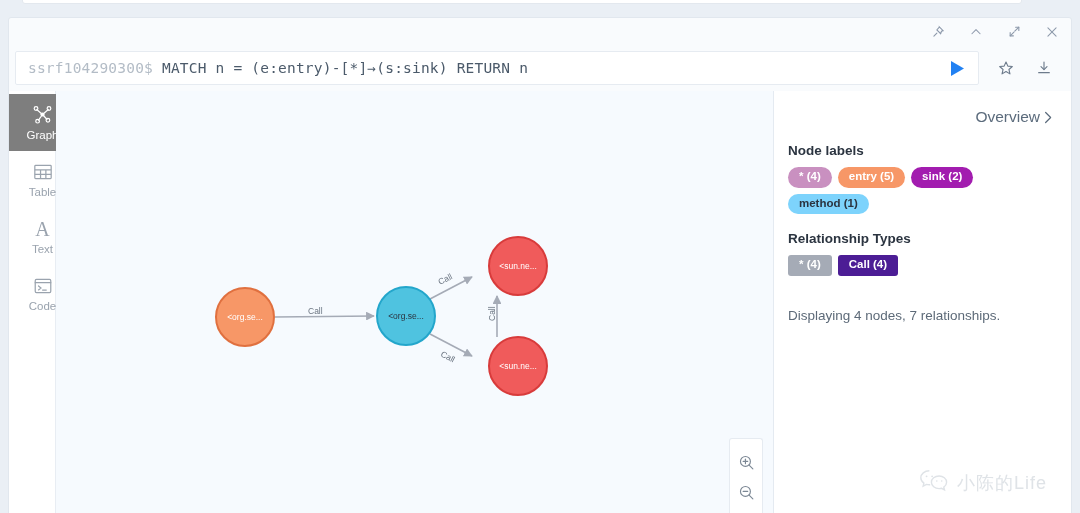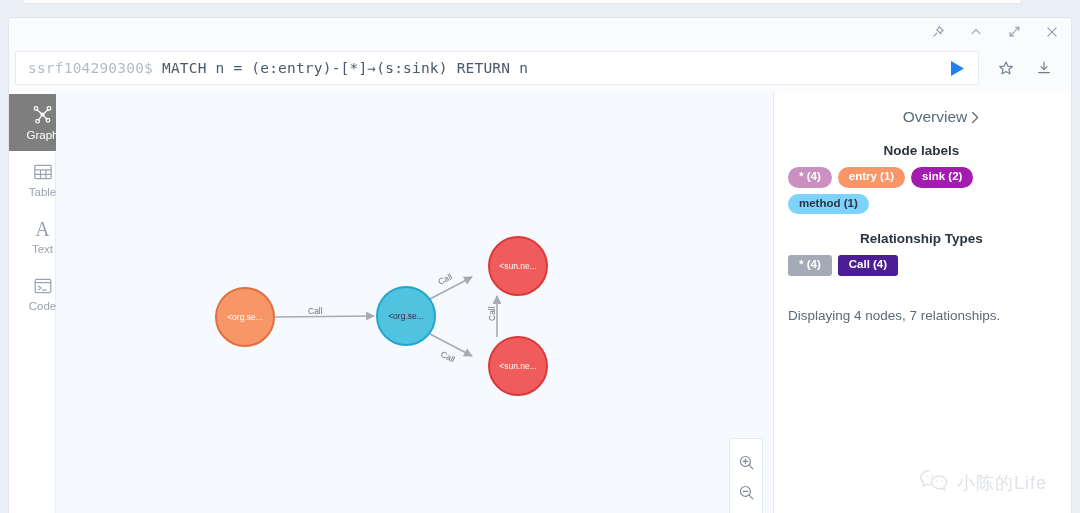--- a/index.html
+++ b/index.html
@@ -106,24 +106,24 @@
     display: flex; flex-direction: column; align-items: center;
     padding: 8px 0 10px;
   }
   .zoom-btn { width: 26px; height: 30px; display:flex; align-items:center; justify-content:center; color:#7b8794; cursor:pointer; }
 
   
   .panel {
     width: 297px; background: #ffffff; flex-shrink: 0;
     padding: 17px 16px 0 14px; position: relative;
   }
-  .panel-head { display: flex; align-items: center; justify-content: center; margin-left: 42px; }
+  .panel-head { display: flex; align-items: center; justify-content: flex-end; margin-left: 42px; }
   .panel-title { font-size: 15.5px; color: #5b6b7c; }
   .chev { color: #5b6b7c; cursor: pointer; display: flex; }
-  .sec-title { font-size: 13.5px; font-weight: bold; color: #2b3440; margin-top: 17px; margin-bottom: 9px; text-align: center; }
+  .sec-title { font-size: 13.5px; font-weight: bold; color: #2b3440; margin-top: 17px; margin-bottom: 9px; }
   .pill-row { display: flex; flex-wrap: wrap; gap: 6px; }
   .pill {
     font-size: 11.5px; font-weight: bold; color: #ffffff;
     border-radius: 11px; padding: 4px 11px 5px; line-height: 1;
     cursor: pointer; white-space: nowrap;
   }
   .pill.rect { border-radius: 3px; }
   .displaying { margin-top: 32px; font-size: 13.5px; color: #5d6a78; }
 
   
@@ -315,21 +315,21 @@
           <div class="chev">
             <svg width="15" height="15" viewBox="0 0 24 24" fill="none" stroke="currentColor" stroke-width="1.9" stroke-linecap="round" stroke-linejoin="round">
               <polyline points="9,4 17,12 9,20"></polyline>
             </svg>
           </div>
         </div>
 
         <div class="sec-title">Node labels</div>
         <div class="pill-row">
           <span class="pill" style="background:#C990C0;color:#ffffff">* (4)</span>
-          <span class="pill" style="background:#F79767;color:#ffffff">entry (1)</span>
+          <span class="pill" style="background:#F79767;color:#ffffff">entry (5)</span>
           <span class="pill" style="background:#a21caf;color:#ffffff">sink (2)</span>
           <span class="pill" style="background:#7dd3fc;color:#2b3440">method (1)</span>
         </div>
 
         <div class="sec-title">Relationship Types</div>
         <div class="pill-row">
           <span class="pill rect" style="background:#A5ABB6;color:#ffffff">* (4)</span>
           <span class="pill rect" style="background:#4c1d95;color:#ffffff">Call (4)</span>
         </div>
 

